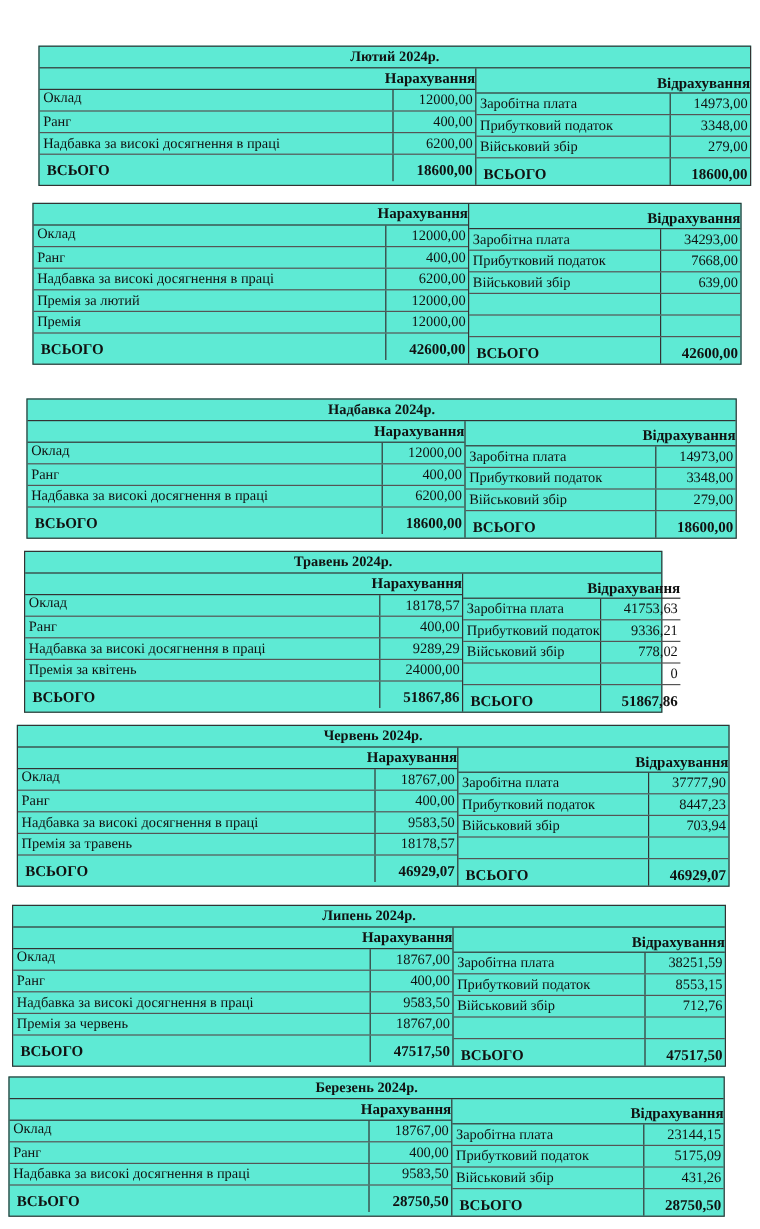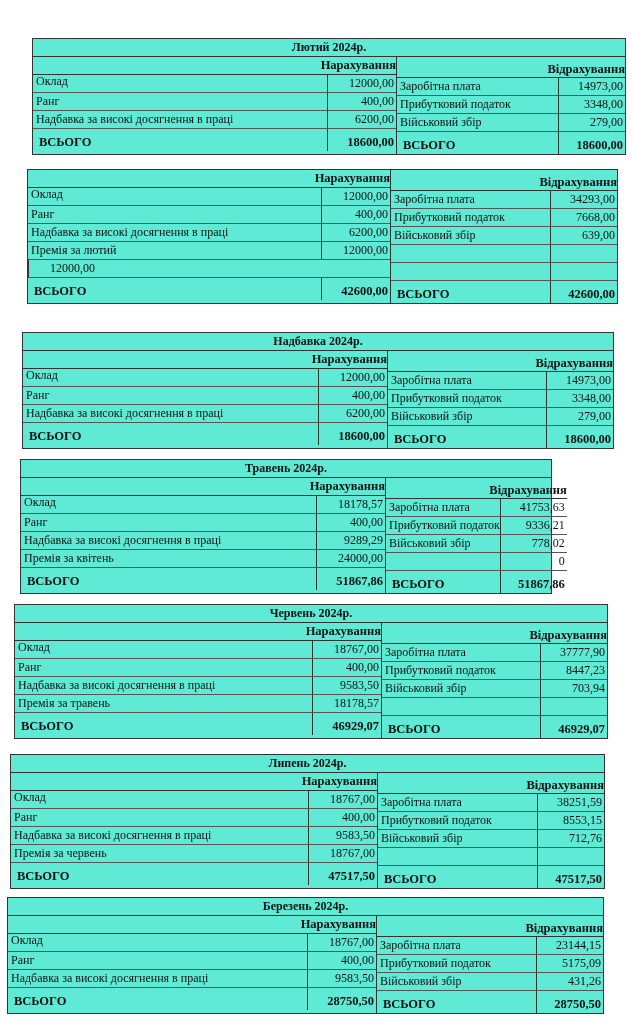--- a/index.html
+++ b/index.html
@@ -84,20 +84,21 @@
           </div>
           <div class="row">
             <span class="lbl">Надбавка за високі досягнення в праці</span>
             <span class="val">6200,00</span>
           </div>
           <div class="row">
             <span class="lbl">Премія за лютий</span>
             <span class="val">12000,00</span>
           </div>
           <div class="row">
+            <span class="lbl">Премія</span>
             <span class="val">12000,00</span>
           </div>
           <div class="row total">
             <span class="lbl">ВСЬОГО</span>
             <span class="val">42600,00</span>
           </div>
         </div>
         <div class="right">
           <div class="hdr">Відрахування</div>
           <div class="row">

